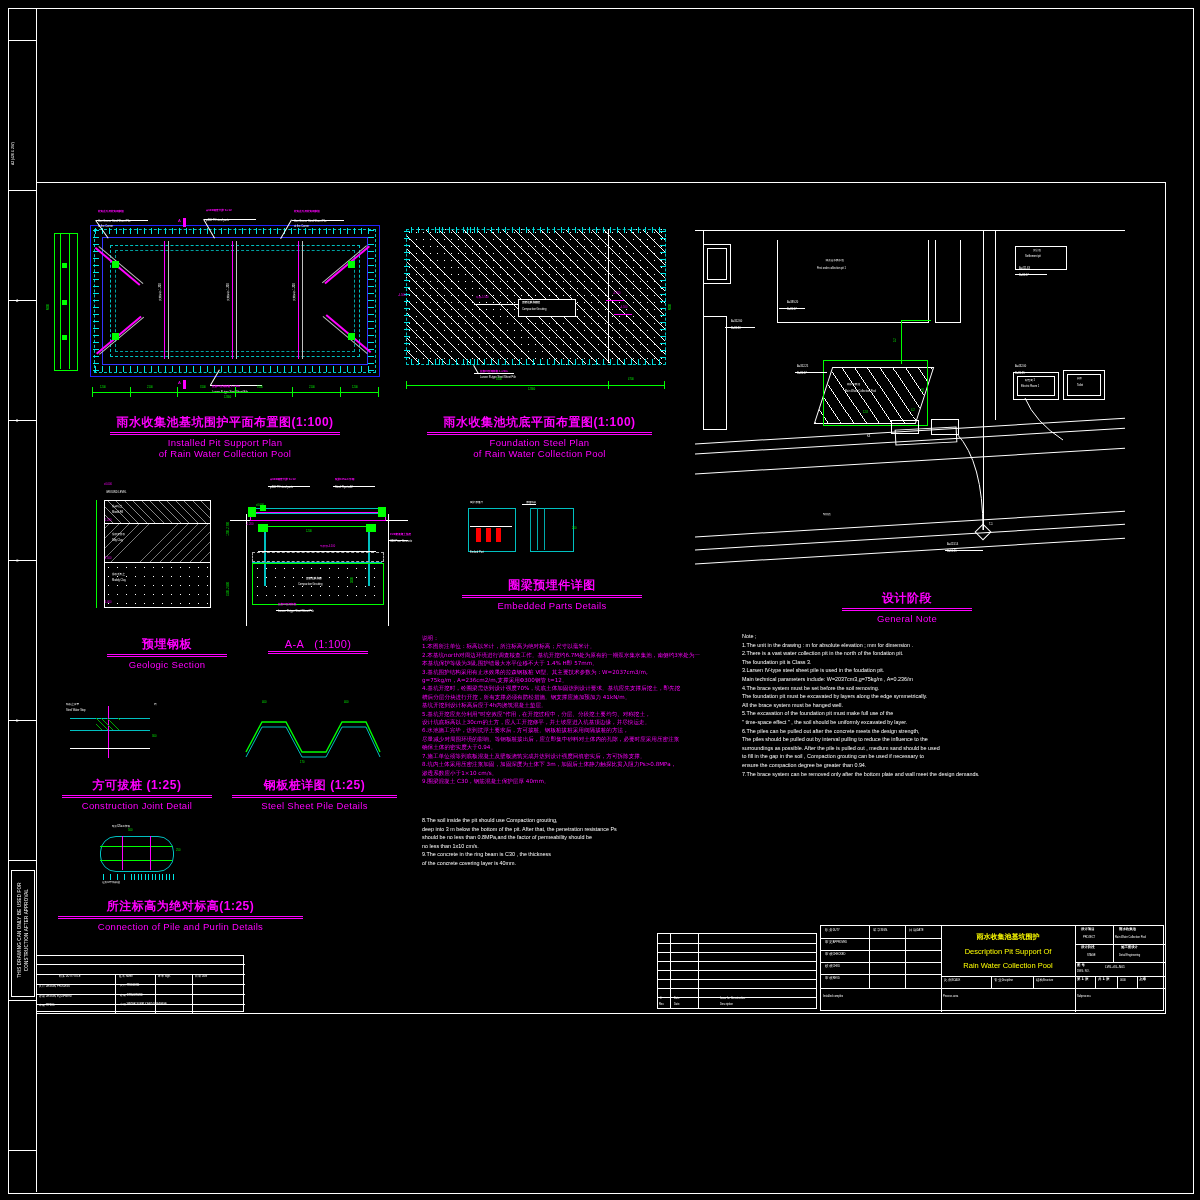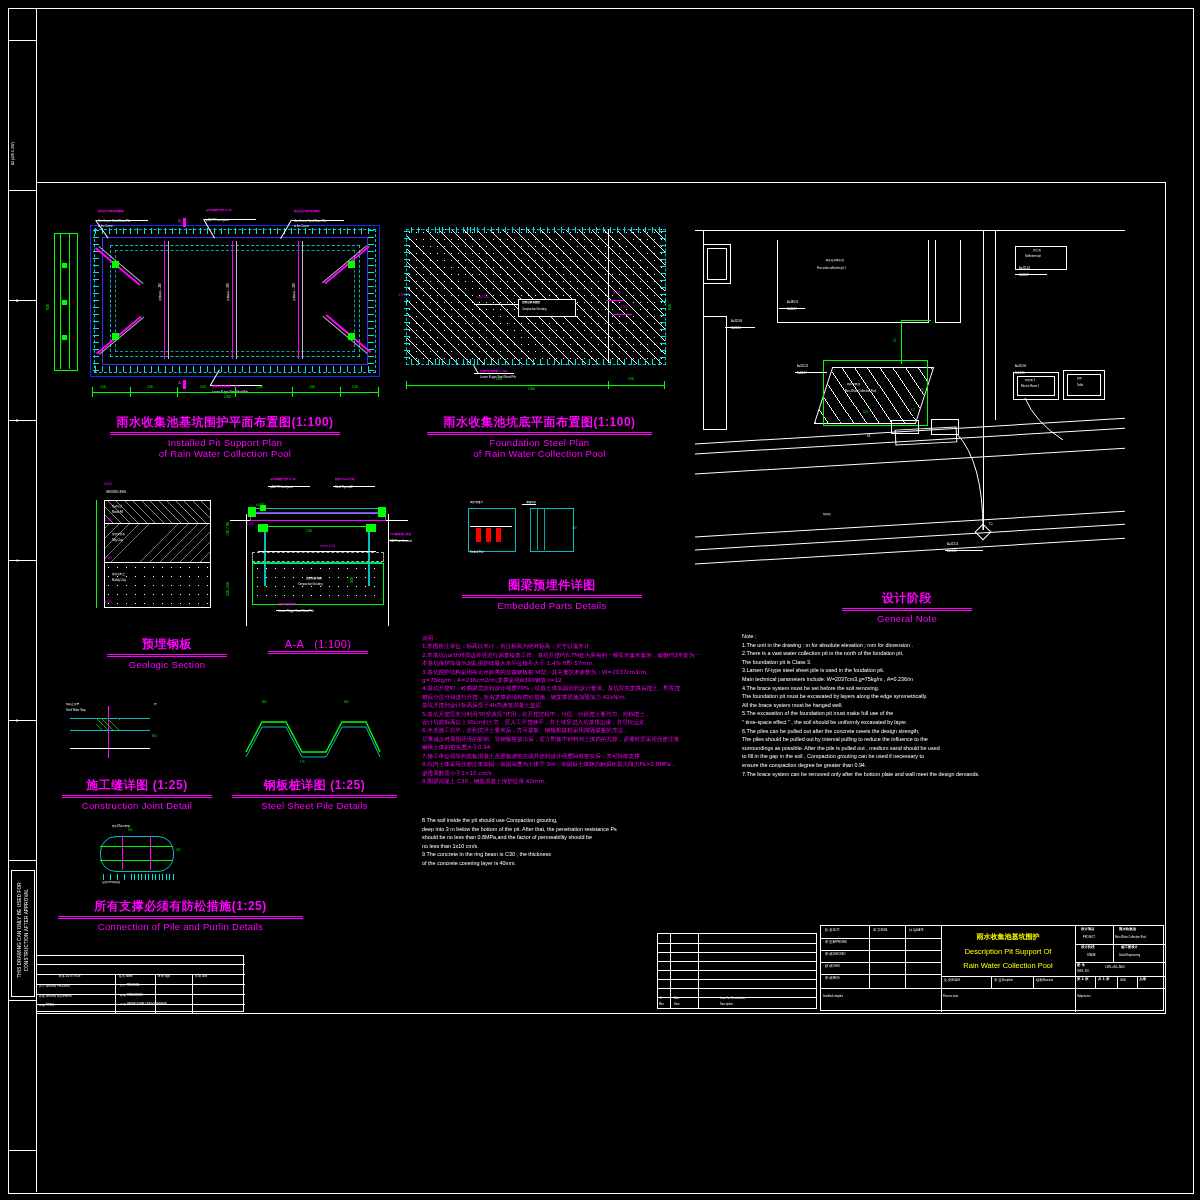--- a/index.html
+++ b/index.html
@@ -346,21 +346,21 @@
     <div class="v" style="left:46px;top:6px;height:52px;border-left-color:#ff00ff;border-left-width:1.4px;"></div>
     <div style="position:absolute;left:34px;top:18px;width:24px;height:12px;background:repeating-linear-gradient(45deg,#0a0 0 .5px,transparent .5px 4px);"></div>
     <div class="h" style="left:8px;top:48px;width:80px;border-top-color:#fff;"></div>
     <div class="t t2 white" style="left:4px;top:4px;">钢板止水带</div>
     <div class="t t2 white" style="left:4px;top:10px;">Steel Water Stop</div>
     <div class="t t2 white" style="left:92px;top:4px;">墙</div>
     <div class="t t2 green" style="left:90px;top:36px;">300</div>
   </div>
 
   <div class="cap" style="left:62px;top:777px;width:150px;">
-    <div class="cn-t"><span>施工缝详图</span>&nbsp;<span>(1:25)</span></div>
+    <div class="cn-t"><span>方可拔桩</span>&nbsp;<span>(1:25)</span></div>
     <div class="rule"></div>
     <div class="en-t">Construction Joint Detail</div>
   </div>
 
   <div class="pitbox" style="left:240px;top:700px;width:145px;height:70px;">
     <svg width="145" height="56" style="position:absolute;left:0;top:8px;">
       <polyline points="6,44 22,14 46,14 62,44 86,44 102,14 126,14 140,44" fill="none" stroke="#00ff00" stroke-width="1.4"></polyline>
       <polyline points="6,49 22,19 46,19 62,49 86,49 102,19 126,19 140,49" fill="none" stroke="#00c0c0" stroke-width="1"></polyline>
     </svg>
     <div class="t t2 green" style="left:22px;top:2px;">400</div>
@@ -381,21 +381,21 @@
     <div class="v" style="left:44px;top:14px;height:34px;border-left-color:#ff00ff;"></div>
     <div class="v" style="left:72px;top:14px;height:34px;border-left-color:#ff00ff;"></div>
     <div class="zig" style="left:20px;top:52px;width:76px;"></div>
     <div class="t t2 white" style="left:34px;top:4px;">双拼I25a工字钢</div>
     <div class="t t2 white" style="left:24px;top:60px;">拉森Ⅳ型钢板桩</div>
     <div class="t t2 green" style="left:98px;top:28px;">250</div>
     <div class="t t2 green" style="left:50px;top:8px;">500</div>
   </div>
 
   <div class="cap" style="left:58px;top:898px;width:245px;">
-    <div class="cn-t"><span>所有支撑必须有防松措施</span><span>(1:25)</span></div>
+    <div class="cn-t"><span>所注标高为绝对标高</span><span>(1:25)</span></div>
     <div class="rule"></div>
     <div class="en-t">Connection of Pile and Purlin Details</div>
   </div>
 
   <div class="pitbox" style="left:695px;top:212px;width:430px;height:375px;overflow:hidden;">
 
     <div class="h" style="left:0px;top:18px;width:430px;border-top-color:#fff;"></div>
     <div class="v" style="left:8px;top:18px;height:200px;border-left-color:#fff;"></div>
 
     <div style="position:absolute;left:82px;top:28px;width:150px;height:82px;border:1.4px solid #fff;border-top:none;"></div>

